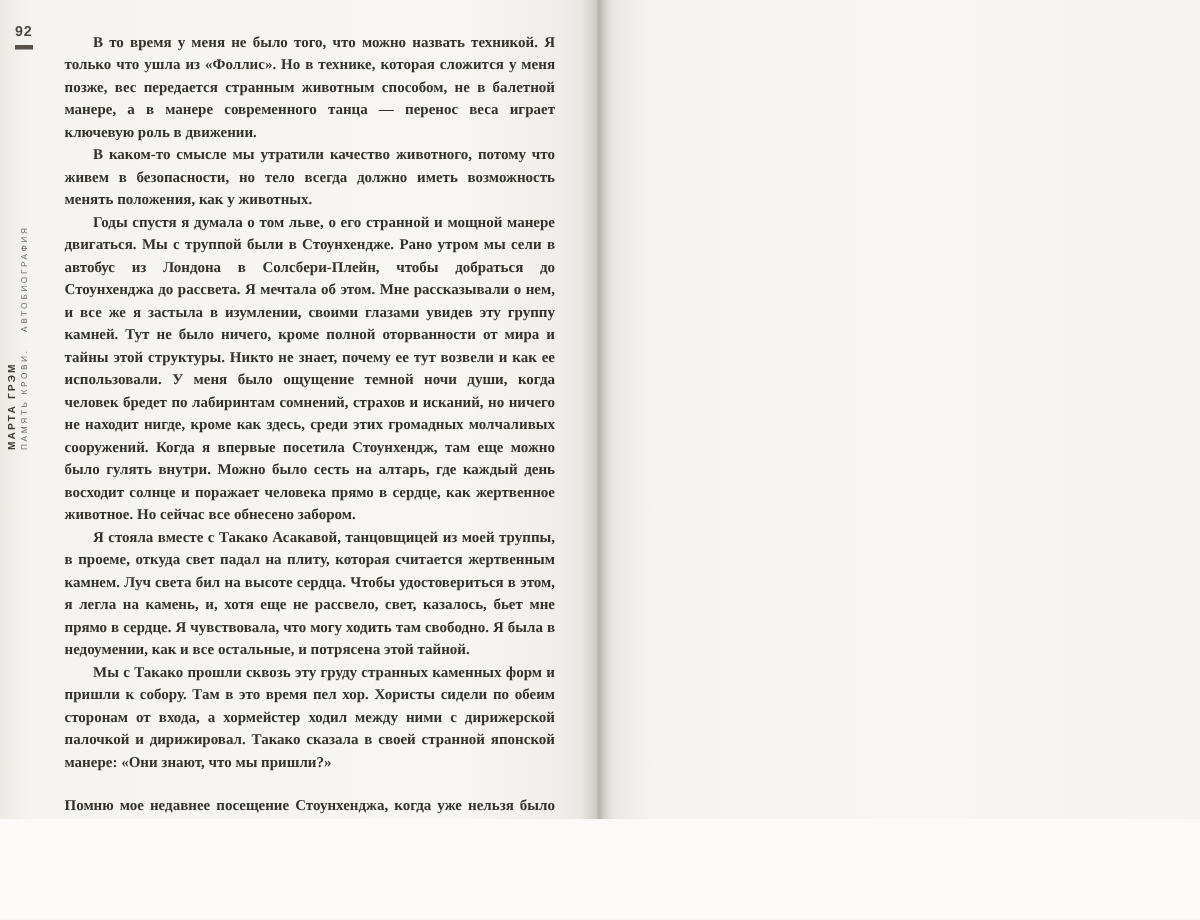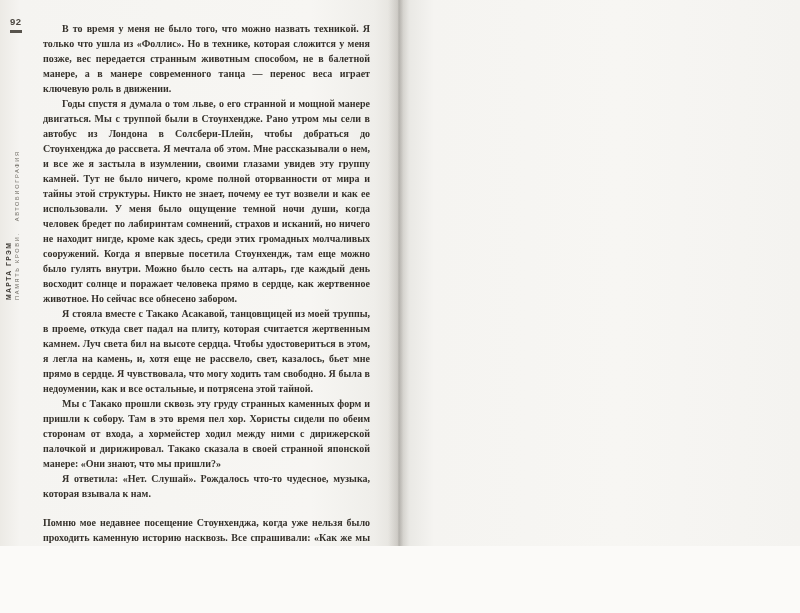--- a/index.html
+++ b/index.html
@@ -56,24 +56,24 @@
       <div class="dash"></div>
     </div>
 
     <div class="sidebar-rot">
       <span class="author">МАРТА ГРЭМ</span>
       <span class="title-line"><span>ПАМЯТЬ КРОВИ.</span><span class="part2">АВТОБИОГРАФИЯ</span></span>
     </div>
 
     <div class="textcol col-left">
       <p>В то время у меня не было того, что можно назвать техникой. Я только что ушла из «Фоллис». Но в технике, которая сложится у меня позже, вес передается странным животным способом, не в балетной манере, а в манере современного танца — перенос веса играет ключевую роль в движении.</p>
+      <p>В каком-то смысле мы утратили качество животного, потому что живем в безопасности, но тело всегда должно иметь возможность менять положения, как у животных.</p>
       <p>Годы спустя я думала о том льве, о его странной и мощной манере двигаться. Мы с труппой были в Стоунхендже. Рано утром мы сели в автобус из Лондона в Солсбери-Плейн, чтобы добраться до Стоунхенджа до рассвета. Я мечтала об этом. Мне рассказывали о нем, и все же я застыла в изумлении, своими глазами увидев эту группу камней. Тут не было ничего, кроме полной оторванности от мира и тайны этой структуры. Никто не знает, почему ее тут возвели и как ее использовали. У меня было ощущение темной ночи души, когда человек бредет по лабиринтам сомнений, страхов и исканий, но ничего не находит нигде, кроме как здесь, среди этих громадных молчаливых сооружений. Когда я впервые посетила Стоунхендж, там еще можно было гулять внутри. Можно было сесть на алтарь, где каждый день восходит солнце и поражает человека прямо в сердце, как жертвенное животное. Но сейчас все обнесено забором.</p>
       <p>Я стояла вместе с Такако Асакавой, танцовщицей из моей труппы, в проеме, откуда свет падал на плиту, которая считается жертвенным камнем. Луч света бил на высоте сердца. Чтобы удостовериться в этом, я легла на камень, и, хотя еще не рассвело, свет, казалось, бьет мне прямо в сердце. Я чувствовала, что могу ходить там свободно. Я была в недоумении, как и все остальные, и потрясена этой тайной.</p>
       <p>Мы с Такако прошли сквозь эту груду странных каменных форм и пришли к собору. Там в это время пел хор. Хористы сидели по обеим сторонам от входа, а хормейстер ходил между ними с дирижерской палочкой и дирижировал. Такако сказала в своей странной японской манере: «Они знают, что мы пришли?»</p>
-      <p>Я ответила: «Нет. Слушай». Рождалось что-то чудесное, музыка, которая взывала к нам.</p>
       <p class="flush gap">Помню мое недавнее посещение Стоунхенджа, когда уже нельзя было проходить каменную историю насквозь. Все спрашивали: «Как же мы узнаем, где появится первый луч солнца?»</p>
     </div>
   </div>
 
   <div class="page-right">
     
 
     
     
 

